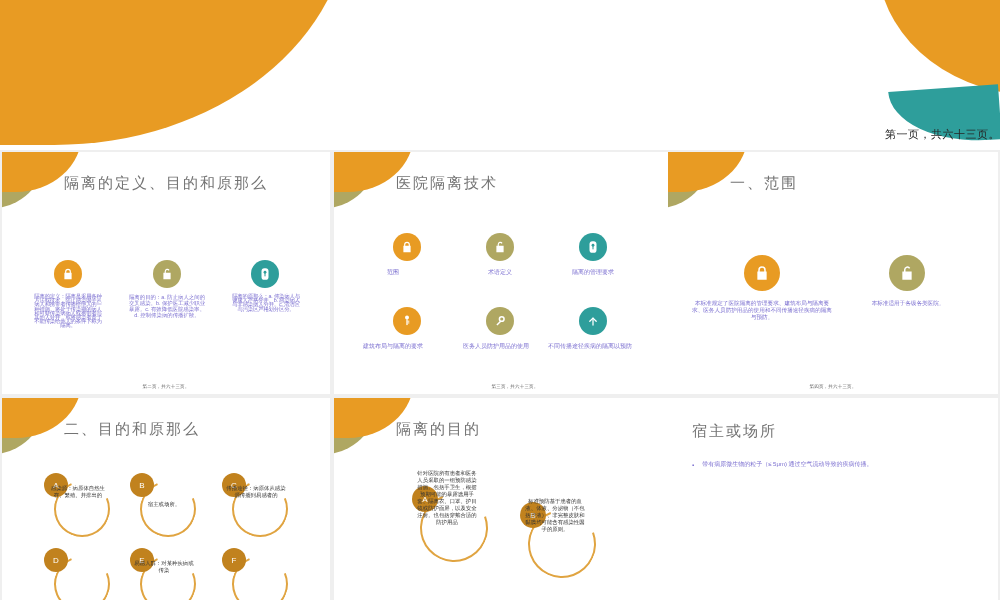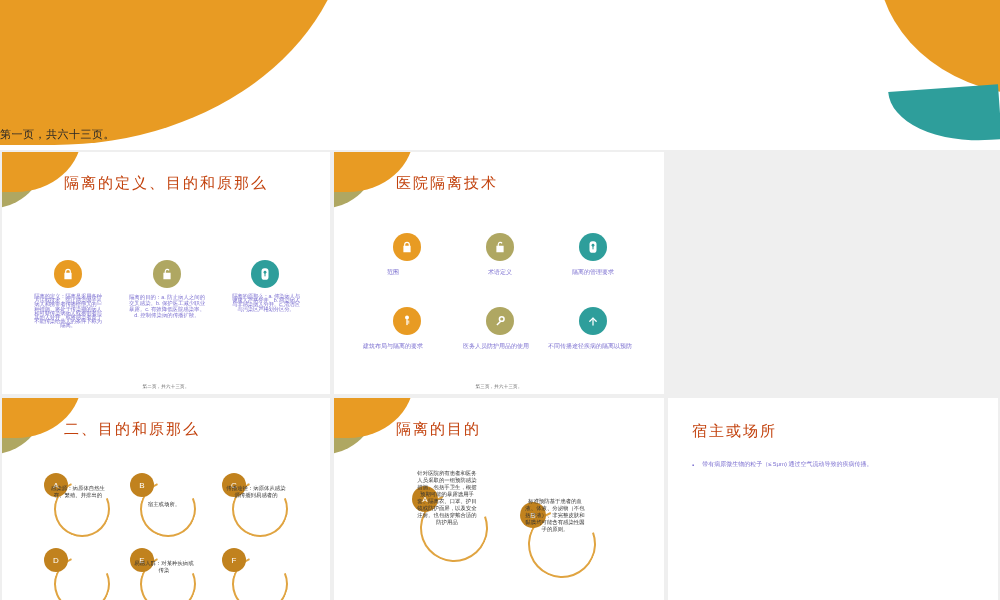--- a/index.html
+++ b/index.html
@@ -27,52 +27,52 @@
     border-bottom-left-radius:88% 96%;
     transform:rotate(8deg);
   }
   .hero-teal-r{
     position:absolute;right:0px;top:88px;width:110px;height:55px;
     background:#2E9E9B;
     border-bottom-left-radius:90% 100%;
     transform:rotate(-4deg);
   }
   .hero-caption{
-    position:absolute;left:0;right:0;bottom:8px;text-align:left;
+    position:absolute;left:0;right:0;bottom:8px;text-align:right;
     font-size:11px;color:#262626;letter-spacing:.5px;
   }
 
   
   .grid{position:absolute;left:0;top:152px;width:1000px;height:448px;}
   .slide{
     position:absolute;background:#fff;overflow:hidden;
   }
   .row1{top:0;height:242px;}
   .row2{top:246px;height:202px;}
   .c1{left:2px;width:328px;}
-  .c2{left:334px;width:330px;}
+  .c2{left:334px;width:362px;}
   .c3{left:668px;width:330px;}
 
   
   .leaf{position:absolute;left:0;top:0;width:95px;height:60px;pointer-events:none;}
   .leaf .olive{
     position:absolute;left:-16px;top:-2px;width:62px;height:56px;
     background:#AFA762;
     border-bottom-right-radius:90% 96%;
     transform:rotate(-6deg);
   }
   .leaf .orange{
     position:absolute;left:-30px;top:-22px;width:110px;height:62px;
     background:#E89B23;
     border-bottom-right-radius:60% 95%;
   }
 
   .s-title{
     position:absolute;left:62px;top:22px;
-    font-size:15px;color:#c2410c;letter-spacing:2px;
+    font-size:15px;color:#737373;letter-spacing:2px;
     font-family:"Liberation Serif","DejaVu Serif",serif;
     white-space:nowrap;
   }
   .s-foot{
     position:absolute;left:0;right:0;bottom:5px;text-align:center;
     font-size:4.5px;color:#555;letter-spacing:.2px;
   }
 
   
   .badge{
@@ -244,20 +244,43 @@
         <svg viewBox="0 0 24 24" fill="none" stroke="#fff" stroke-width="2.2" stroke-linecap="round" stroke-linejoin="round">
             <path d="M12 19V7"></path>
             <path d="M6.5 12.5L12 7l5.5 5.5"></path>
           </svg>
       </div>
       <div class="cap" style="left:210px;top:190px;width:92px;">不同传播途径疾病的隔离以预防</div>
 
       <div class="s-foot">第三页，共六十三页。</div>
     </div>
 
+    <div class="slide row1 c3">
+      <div class="leaf">
+        <div class="olive"></div>
+        <div class="orange"></div>
+      </div>
+      <div class="s-title">一、范围</div>
+
+      <div class="badge bg-orange badge-lg" style="left:76px;top:103px;">
+        <svg viewBox="0 0 24 24" fill="#fff">
+            <path d="M7 10V8a5 5 0 0110 0v2h1.2v11H5.8V10H7zm2 0h6V8a3 3 0 00-6 0v2z"></path>
+          </svg>
+      </div>
+      <div class="body-txt" style="left:24px;top:148px;width:140px;">本标准规定了医院隔离的管理要求、建筑布局与隔离要求、医务人员防护用品的使用和不同传播途径疾病的隔离与预防。</div>
+
+      <div class="badge bg-olive badge-lg" style="left:221px;top:103px;">
+        <svg viewBox="0 0 24 24" fill="#fff">
+            <path d="M8 10V7.5a4.5 4.5 0 018.4-2.2l-1.8 1A2.5 2.5 0 0010 7.5V10h8.2v11H5.8V10H8z"></path>
+          </svg>
+      </div>
+      <div class="body-txt" style="left:179px;top:148px;width:122px;">本标准适用于各级各类医院。</div>
+
+      <div class="s-foot">第四页，共六十三页。</div>
+    </div>
 
     <div class="slide row2 c1">
       <div class="leaf">
         <div class="olive"></div>
         <div class="orange"></div>
       </div>
       <div class="s-title">二、目的和原那么</div>
 
       <div class="ring-item" style="left:40px;top:75px;">
         <div class="ring"></div>

